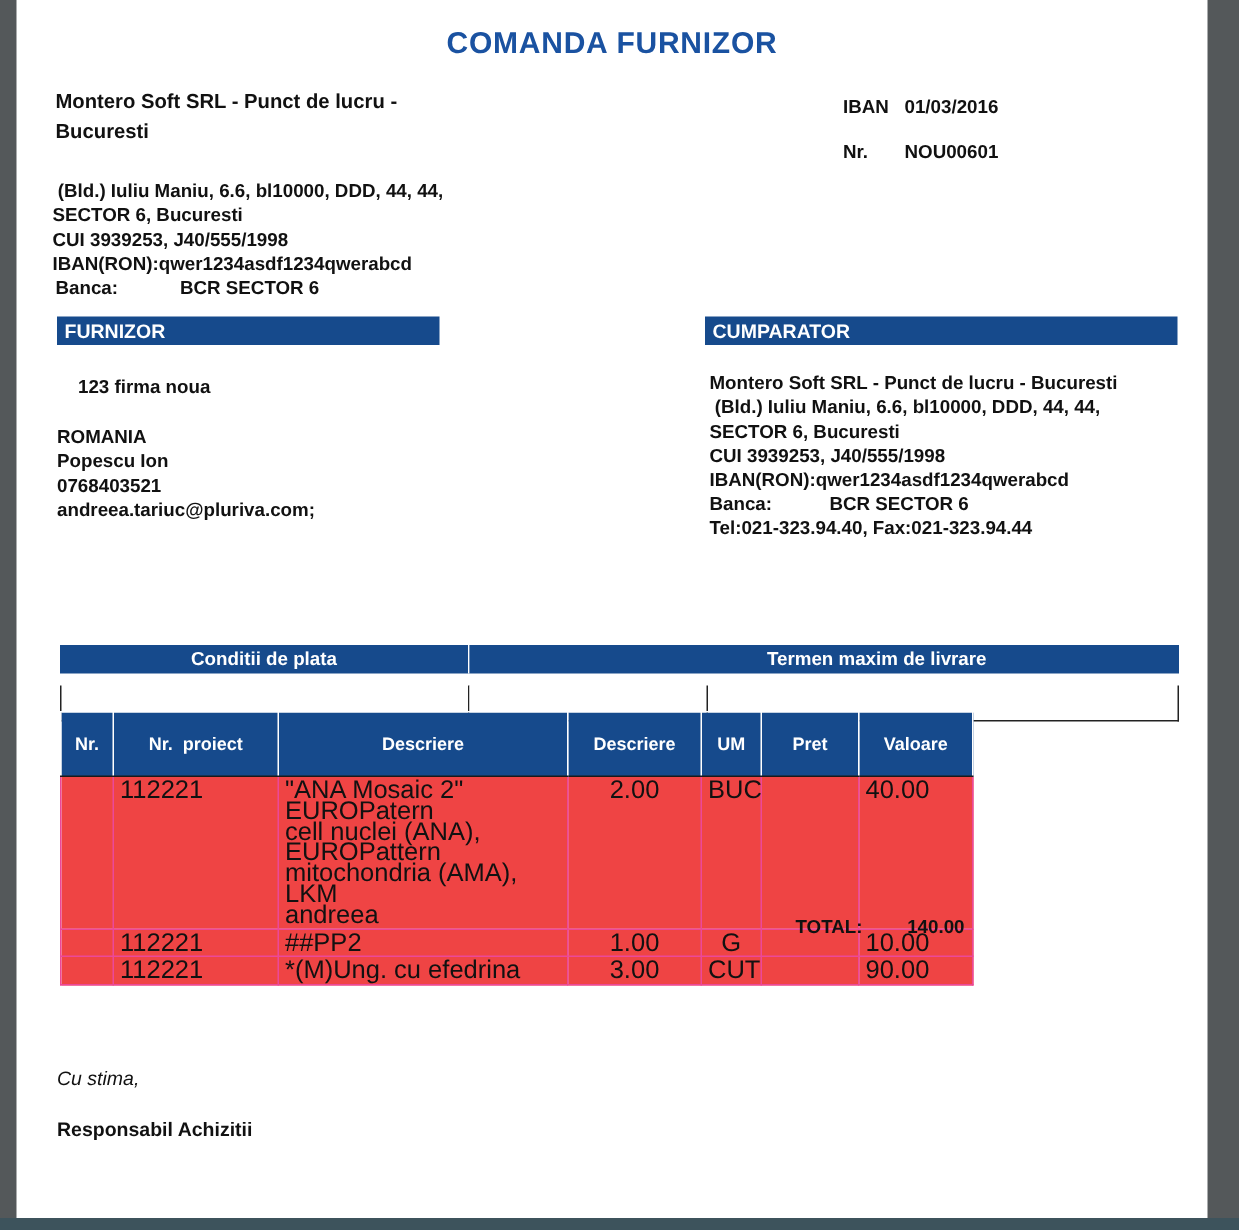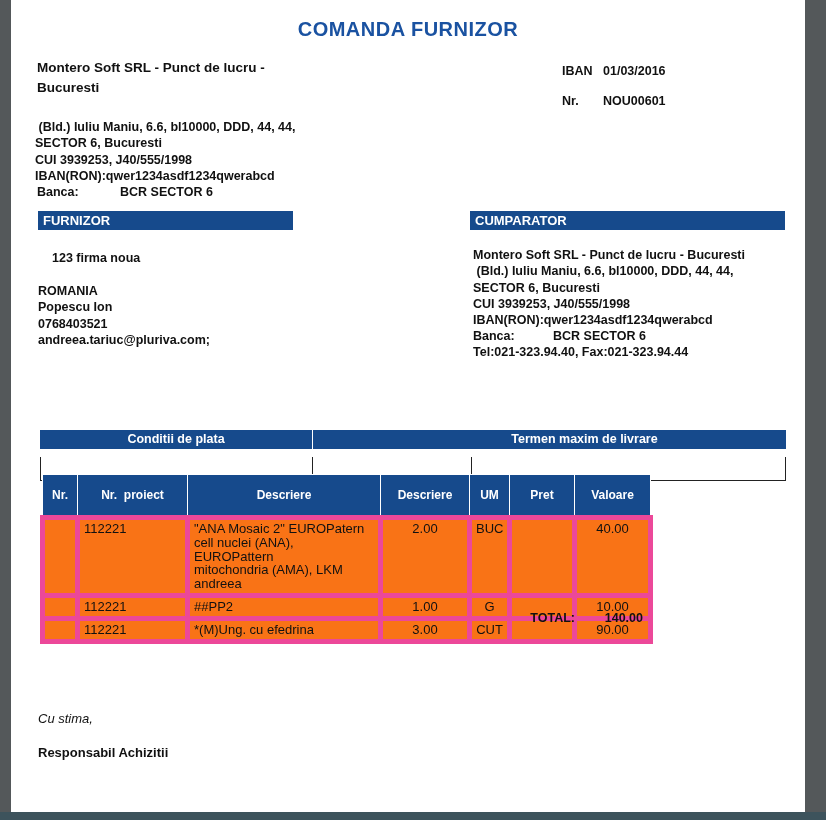--- a/index.html
+++ b/index.html
@@ -70,31 +70,31 @@
   .items-table-wrap { left: 29px; top: 474px; }
   table.items { border-collapse: collapse; table-layout: fixed; width: 608px; }
   table.items th {
     background: var(--navy-bar, #164a8c);
     color: #ffffff; font-size: 12px; font-weight: bold;
     height: 43px; vertical-align: middle; text-align: center;
     border: 1px solid #ffffff; border-bottom: 1px solid #1a1a1a;
     white-space: pre;
   }
   table.items td {
-    border: 5px solid #ec4899;
-    font-size: 13px; line-height: 13.8px;
+    border: 1px solid #ec4899;
+    font-size: 17px; line-height: 13.8px;
     vertical-align: top; padding: 2px 4px;
-    background: #f97316;
+    background: #ef4444;
   }
   td.c-nr { }
   td.c-proiect { padding-left: 8px; }
   td.c-descr { white-space: pre-line; }
   td.c-cant { text-align: center; }
   td.c-um { text-align: center; }
-  td.c-val { text-align: center; margin-left: 38px; }
+  td.c-val { text-align: left; margin-left: 38px; }
   .total-row {
     left: 400px; top: 611px; width: 232px;
     display: flex; justify-content: flex-end;
     font-size: 12.5px; font-weight: bold;
   }
   .total-value { display: inline-block; width: 68px; text-align: right; }
   .foot-line { left: 27px; font-size: 13px; }
   .request-line { top: 673px; }
   .closing-line { top: 711px; font-style: italic; }
   .signature-line { top: 745px; font-weight: bold; }

